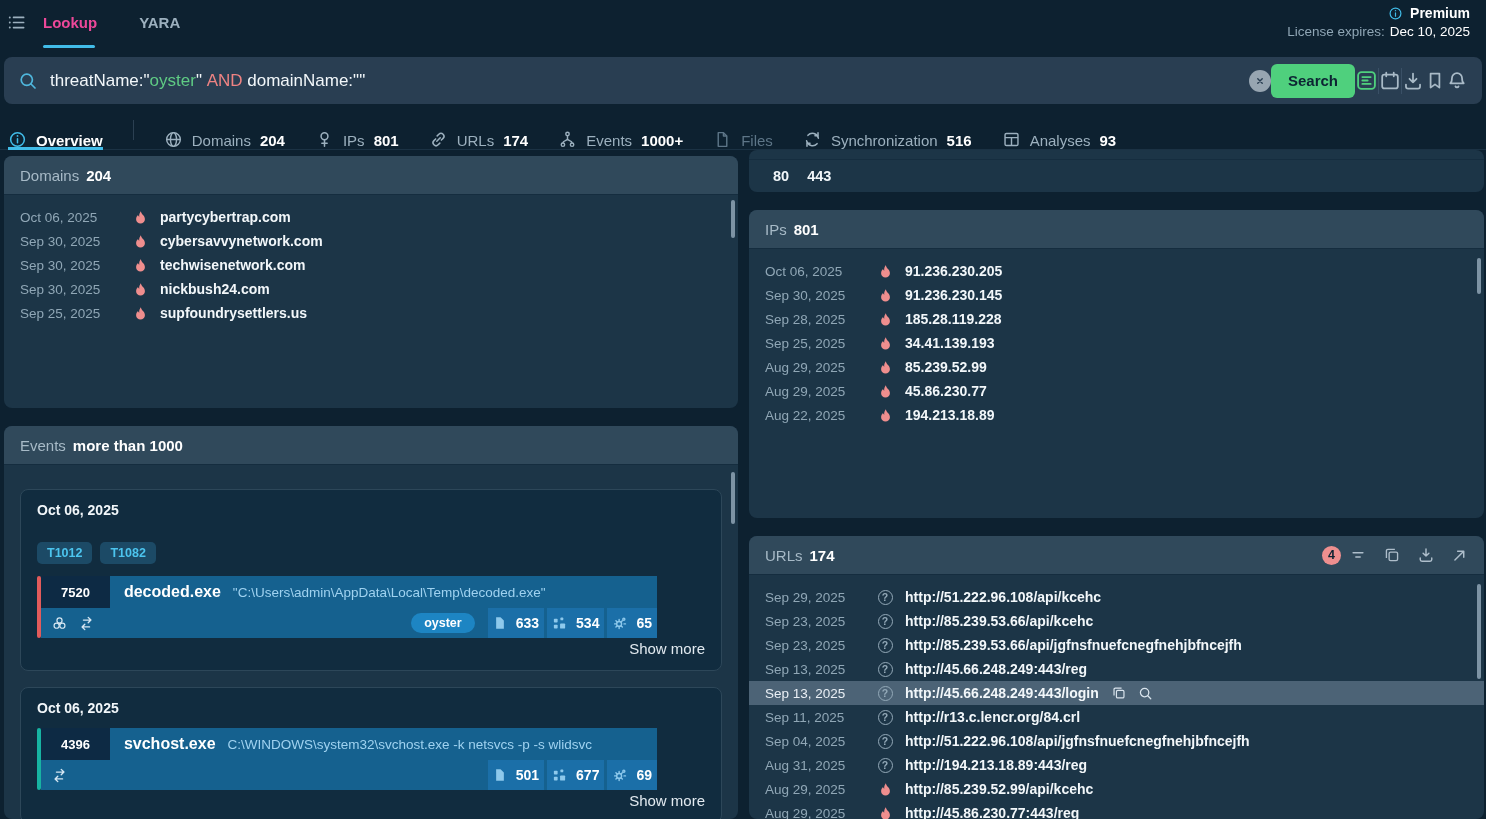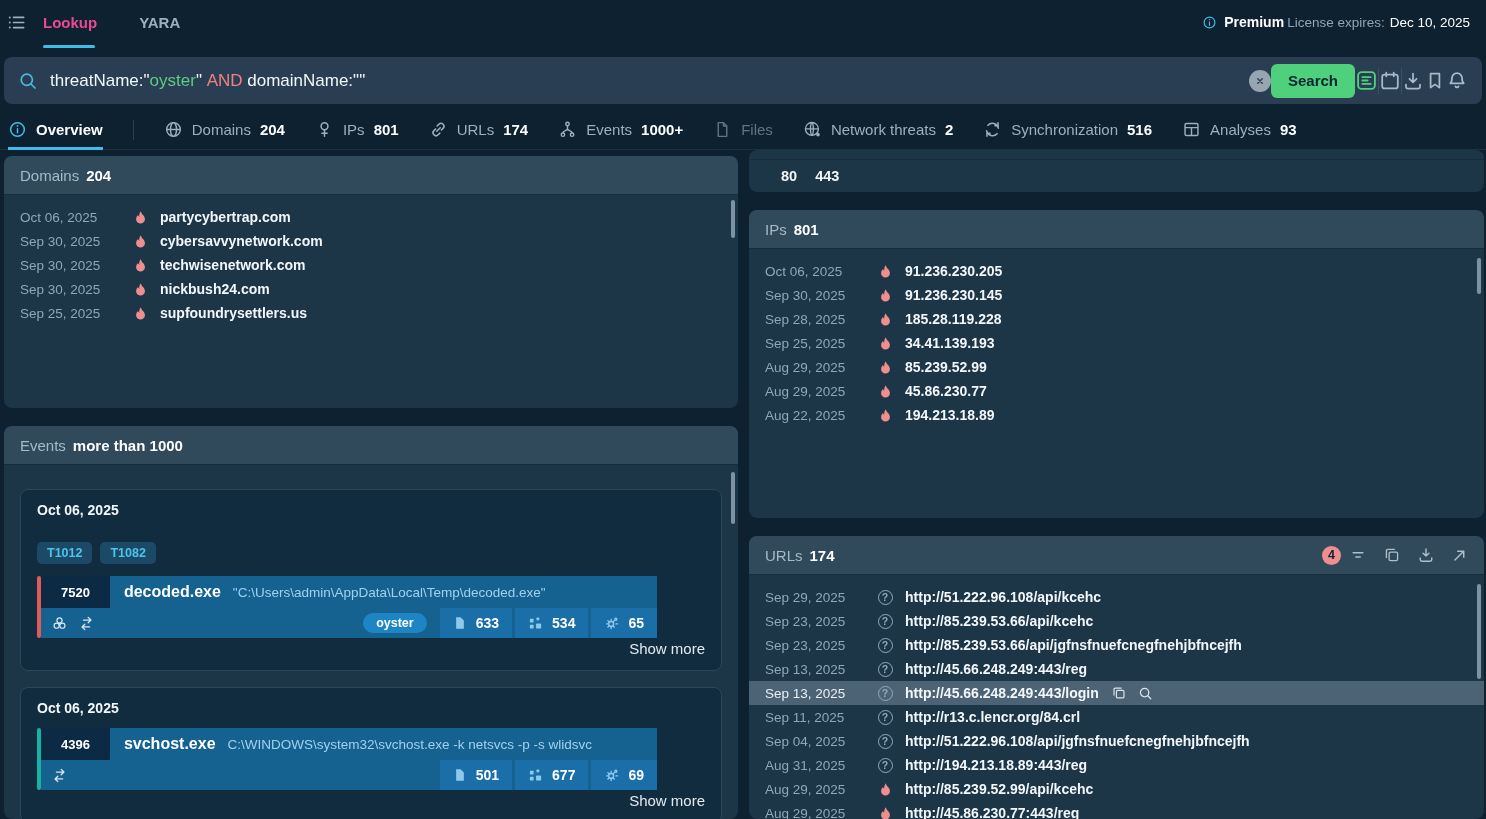--- a/index.html
+++ b/index.html
@@ -7,21 +7,21 @@
        font-family:"Liberation Sans",sans-serif;color:#eef4f8;}
   svg{display:block}
   .ic{display:inline-flex;align-items:center;justify-content:center}
 
   
   .topbar{position:absolute;top:0;left:0;right:0;height:44px;display:flex;align-items:center;padding:0 16px 0 6px;}
   .menu-btn{color:#9cb0be;margin-right:16px;cursor:pointer}
   .tb-tab{font-size:15px;font-weight:700;color:#9cb0be;margin-right:42px;height:44px;display:flex;align-items:center;position:relative;cursor:pointer}
   .tb-tab.active{color:#ec4899}
   .tb-tab.active::after{content:"";position:absolute;left:0;right:2px;bottom:-4px;height:3px;border-radius:2px;background:#41bce8}
-  .tb-right{margin-left:auto;display:flex;align-items:flex-end;gap:3px}
+  .tb-right{margin-left:auto;display:flex;flex-direction:column;align-items:flex-end;gap:3px}
   .tb-plan{display:flex;align-items:center;gap:7px;font-size:14px;font-weight:700;color:#fff}
   .tb-plan .ic{color:#41bce8}
   .tb-license{font-size:13.5px;color:#8fa6b5}
   .tb-license .white{color:#fff;margin-left:5px}
 
   
   .searchbar{position:absolute;top:57px;left:4px;right:4px;height:47px;background:#293e52;border-radius:8px;
              display:flex;align-items:center;padding:0 14px;}
   .search-mag{color:#4fb7dd}
   .query{margin-left:12px;font-size:17px;white-space:pre;cursor:text;display:flex;color:#f2f7fa}
@@ -30,21 +30,21 @@
   .clear-btn{width:22px;height:22px;border-radius:50%;background:#97a5b1;color:#293e52;display:flex;align-items:center;justify-content:center;cursor:pointer}
   .search-btn{height:34px;padding:0 17px;background:#4fd07d;border:none;border-radius:6px;color:#0d2433;
               font-weight:700;font-size:15px;font-family:inherit;cursor:pointer}
   .icon-btn{color:#a9bac7;cursor:pointer}
   .icon-btn.green{color:#4fd07d}
   .sb-divider{width:1px;height:26px;background:#3a5066}
 
   
   .navbar{position:absolute;top:110px;left:0;right:0;height:39px;display:flex;align-items:center;
           padding:0 8px;gap:30px;border-bottom:1px solid #1b3244}
-  .nav-item{display:flex;align-items:center;gap:9px;font-size:15px;color:#9cb0be;height:39px;position:relative;cursor:pointer;white-space:nowrap}
+  .nav-item{display:flex;align-items:flex-end;gap:9px;font-size:15px;color:#9cb0be;height:39px;position:relative;cursor:pointer;white-space:nowrap}
   .nav-item .nico{color:inherit}
   .nav-item .cnt{color:#fff;font-weight:700}
   .nav-item .cnt:empty{display:none}
   .nav-item.active{color:#fff;font-weight:700}
   .nav-item.active .nico{color:#41bce8}
   .nav-item.active::after{content:"";position:absolute;left:0;right:0;bottom:-1px;height:3px;background:#41bce8}
   .nav-item.disabled{color:#5d7587}
   .nav-divider{width:1px;height:20px;background:#2b4052}
 
   
@@ -72,21 +72,21 @@
        font-size:10.5px;font-weight:700;display:none;align-items:center;justify-content:center;box-sizing:border-box}
   .qic::after{content:"?"}
   .ric[data-icon="question"] .qic{display:inline-flex}
   .row-actions{display:none;margin-left:12px;gap:11px;color:#d9e4ed;align-items:center}
   .row[data-state="highlighted"]{background:#4c6376}
   .row[data-state="highlighted"] .date{color:#e9eff5}
   .row[data-state="highlighted"] .row-actions{display:inline-flex}
 
   
   .pfrag-hr{height:1px;background:#152d3f;margin-top:9px}
-  .ports-row{display:flex;gap:18px;padding:0 32px;margin-top:8px;font-size:14.5px;font-weight:600;color:#f2f7fa}
+  .ports-row{display:flex;gap:18px;padding:0 24px;margin-top:8px;font-size:14.5px;font-weight:600;color:#f2f7fa}
   .port-v{cursor:pointer}
 
   
   .uh-actions{margin-left:auto;display:flex;align-items:center;gap:16px;color:#aebecb}
   .badge4{width:19px;height:19px;border-radius:50%;background:#ee8f8f;color:#0d2433;font-size:12.5px;font-weight:700;
           display:flex;align-items:center;justify-content:center;cursor:pointer}
 
   
   .ecard{margin:14px 16px 16px 16px;background:#112c3f;border:1px solid #2d4759;border-radius:8px;padding:12px 16px 13px 16px}
   .ec-date{font-weight:700;font-size:14px;color:#f2f7fa}
@@ -98,21 +98,21 @@
   .proc-body{width:616px}
   .proc-r1{height:32px;background:#15618f;display:flex;align-items:center;overflow:hidden}
   .pid{background:#0d2a44;height:100%;min-width:50px;padding:0 20px;display:flex;align-items:center;justify-content:center;
        font-weight:700;font-size:13px;color:#fff;box-sizing:border-box}
   .pname{font-weight:700;font-size:16px;margin:0 12px 0 14px;white-space:nowrap;color:#fff}
   .ppath{color:#9fd2f0;font-size:13.5px;white-space:nowrap;overflow:hidden;text-overflow:ellipsis}
   .proc-r2{height:30px;background:#15618f;display:flex;align-items:center;padding-left:10px}
   .r2-icons{display:flex;gap:10px;align-items:center;color:#d5e6f2}
   .r2-right{margin-left:auto;display:flex;align-items:center;height:100%}
   .oyster{background:#1d85c3;border-radius:11px;padding:3px 13px;font-size:12.5px;font-weight:700;color:#fff;margin-right:10px;cursor:pointer}
-  .scell{background:#1b6fa8;height:100%;display:flex;align-items:center;gap:9px;padding:0 13px;margin-left:3px;
+  .scell{background:#1b6fa8;height:100%;display:flex;align-items:center;gap:9px;padding:0 5px;margin-left:3px;
          font-weight:700;font-size:14px;color:#fff;cursor:pointer;box-sizing:border-box}
   .scell .sic{color:#8ec9ec}
   .show-more{text-align:right;color:#e2eaf0;font-size:15px;margin-top:2px;cursor:pointer}
 </style>
 </head>
 <body>
 
 <svg width="0" height="0" style="position:absolute">
   <defs>
     <g id="d"></g>
@@ -351,29 +351,20 @@
       <span>Events</span>
         <span class="cnt">1000+</span>
     </div>
     <div class="nav-item disabled">
       <span class="ic nico">
           <svg width="19" height="19">
             <use href="#i-file"></use>
           </svg>
         </span>
       <span>Files</span>
-    </div>
-    <div class="nav-item">
-      <span class="ic nico">
-          <svg width="19" height="19">
-            <use href="#i-net"></use>
-          </svg>
-        </span>
-      <span>Network threats</span>
-        <span class="cnt">2</span>
     </div>
     <div class="nav-item">
       <span class="ic nico">
           <svg width="19" height="19">
             <use href="#i-sync"></use>
           </svg>
         </span>
       <span>Synchronization</span>
         <span class="cnt">516</span>
     </div>

